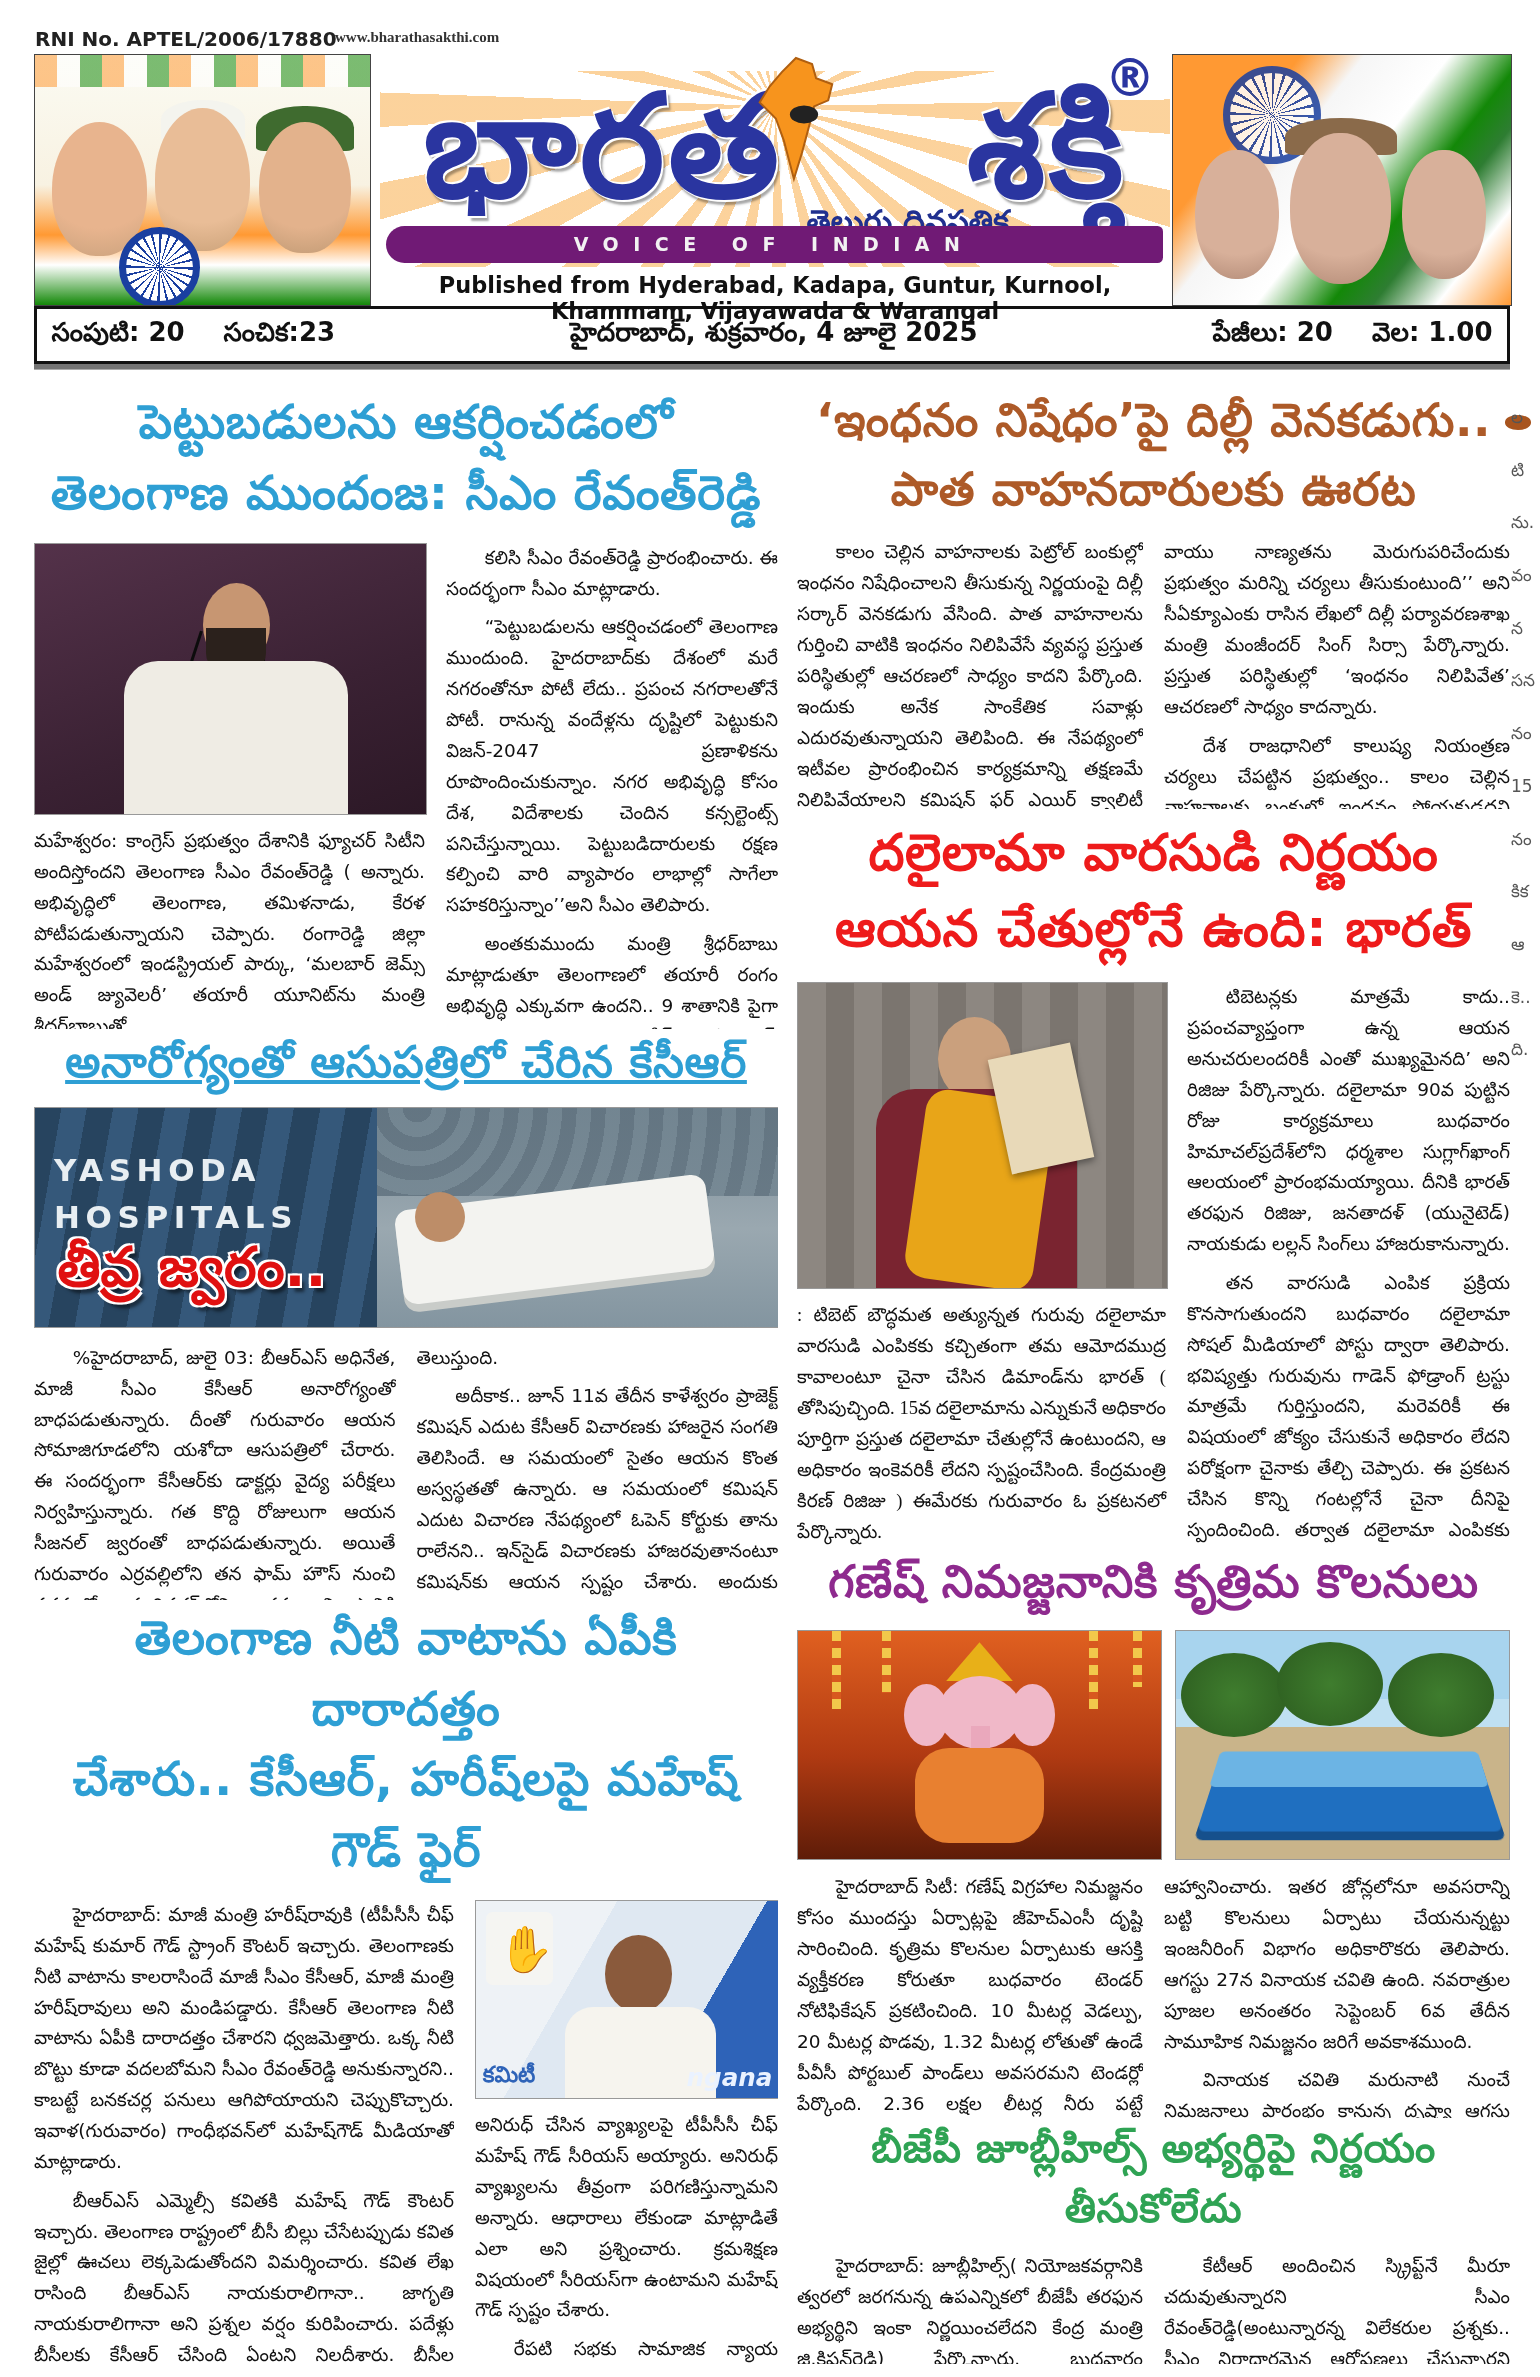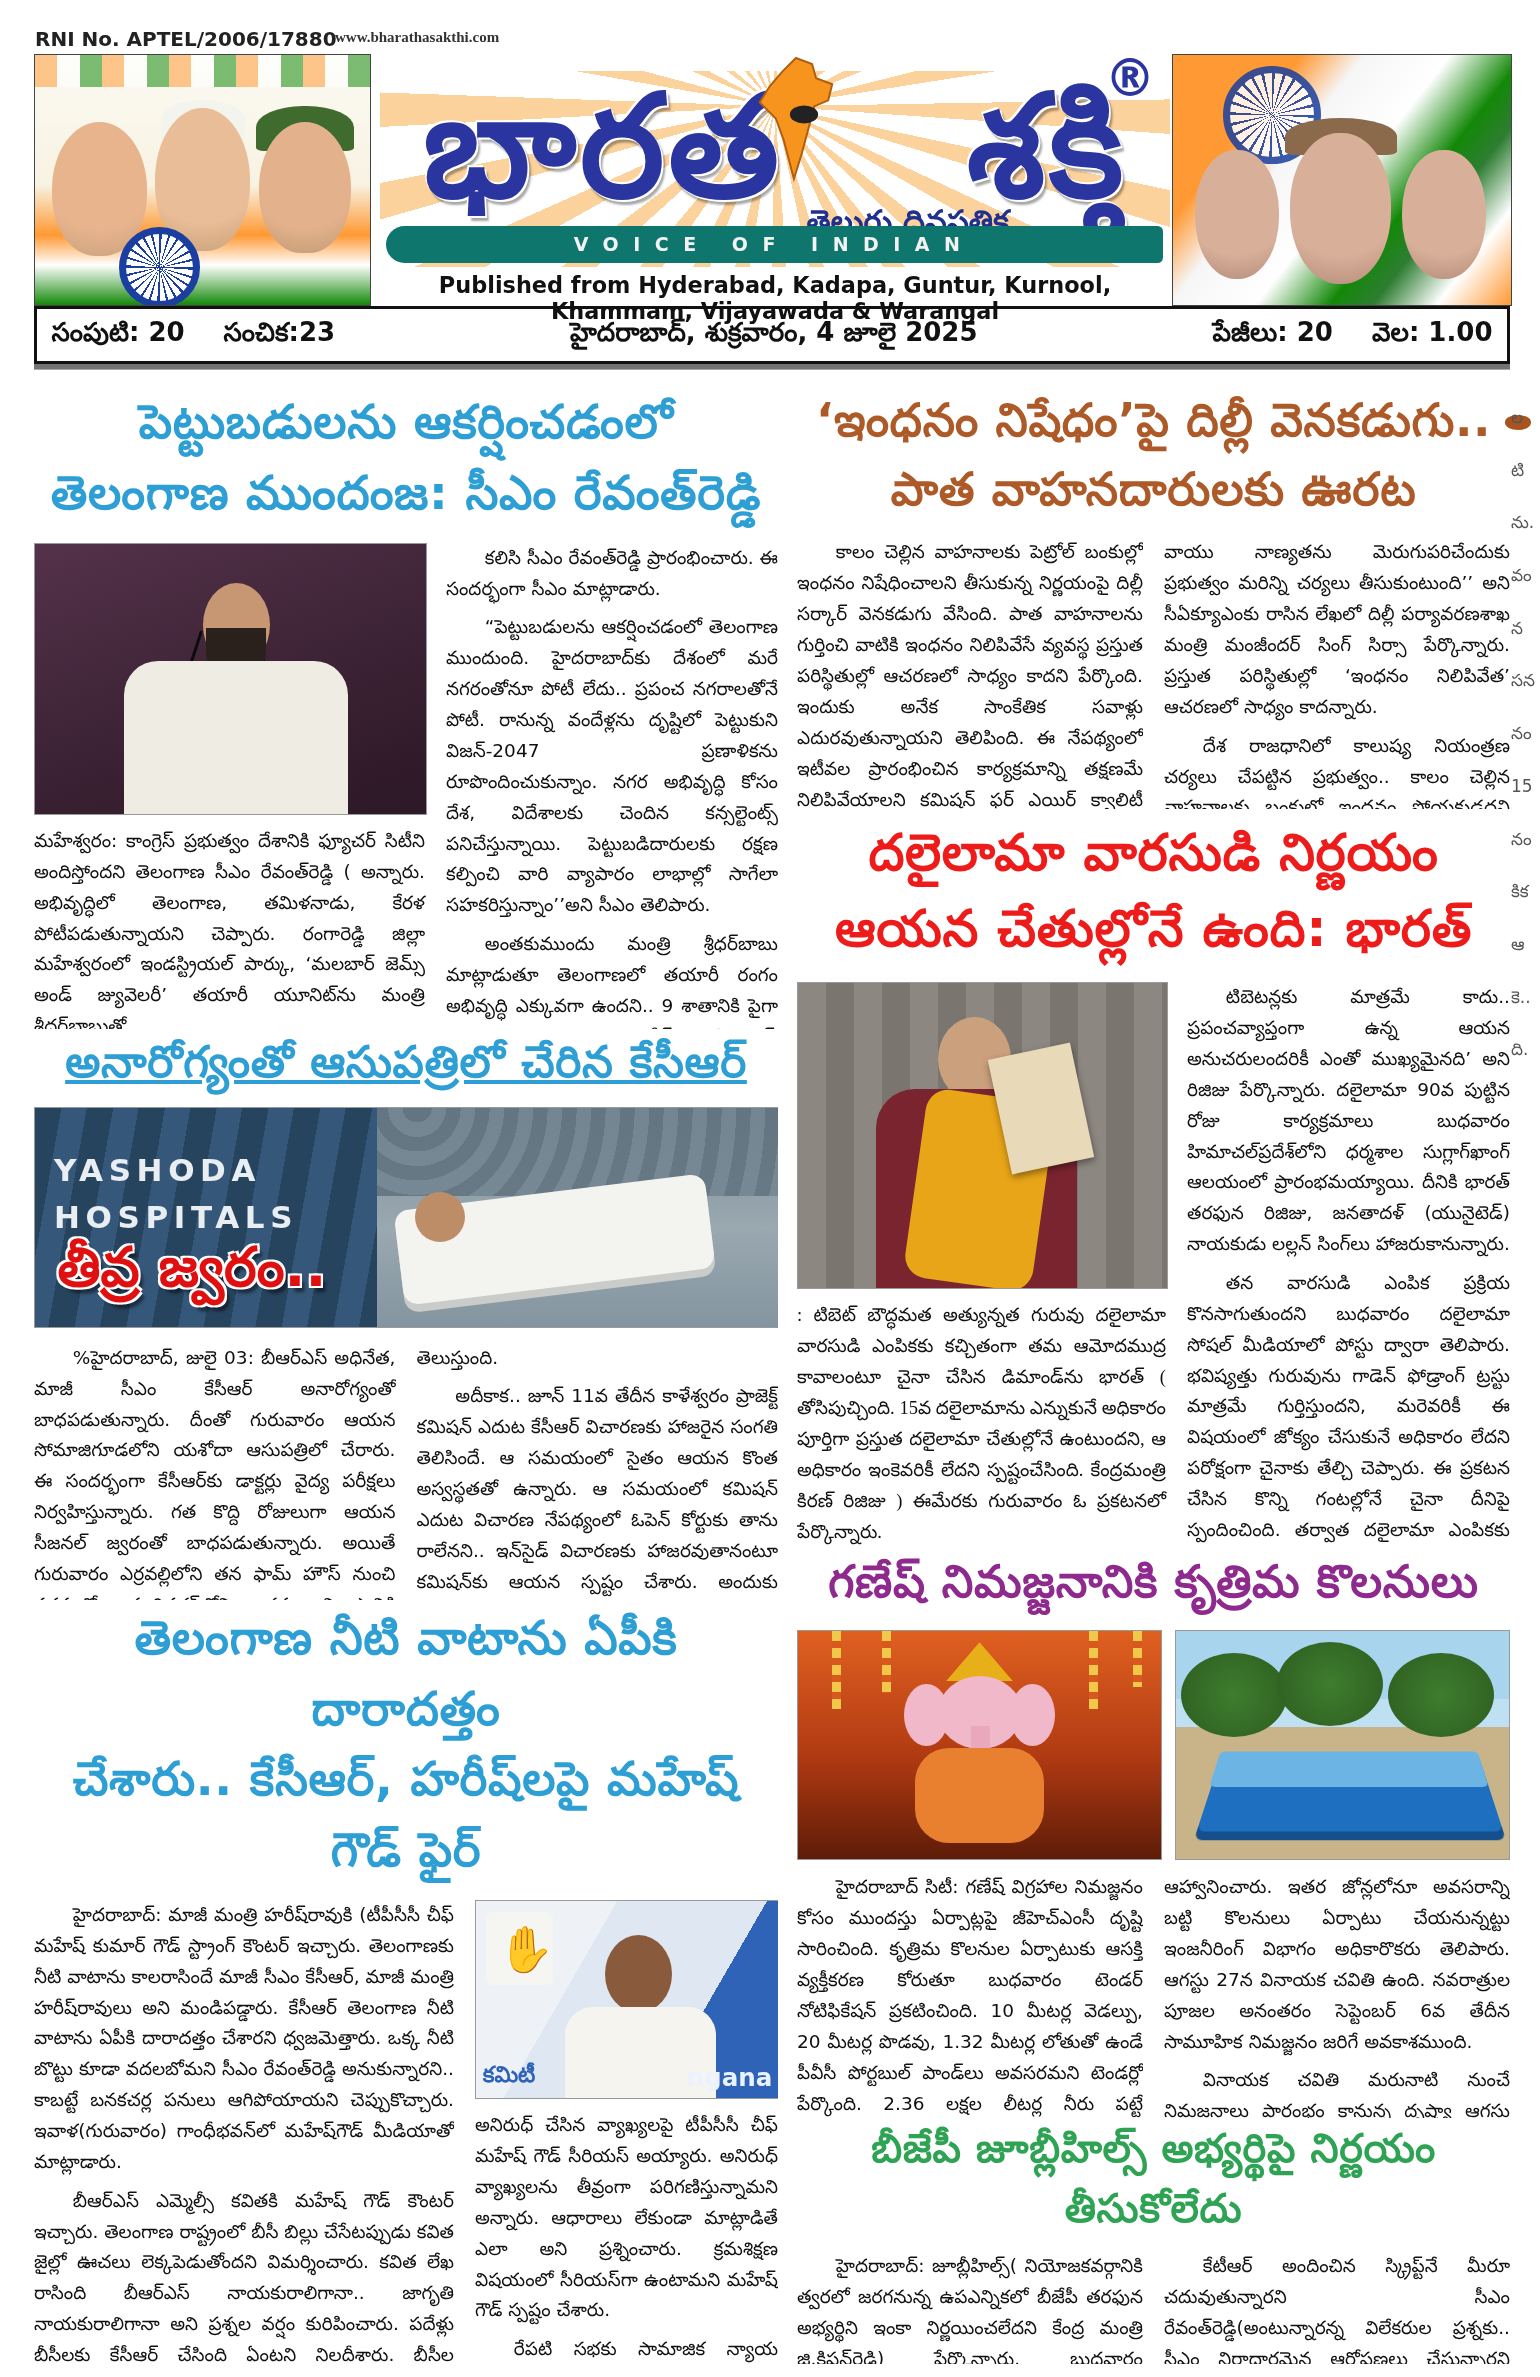--- a/index.html
+++ b/index.html
@@ -31,21 +31,21 @@
   .logoblock{position:absolute;left:380px;top:32px;width:790px;height:235px;overflow:hidden;}
   .rays{position:absolute;left:0;top:39px;width:100%;height:196px;
         background:repeating-conic-gradient(from 150deg at 50% 18%,#f9ae4b 0 5deg,#ffffff 5deg 13deg);
         opacity:.55;}
   .paper-title{position:absolute;left:0;top:31px;width:100%;text-align:center;
         font-size:143px;font-weight:800;color:#2A35A0;letter-spacing:3.4px;word-spacing:131px;
         text-shadow:1.7px 1.7px 0 #ffffff,-1.7px -1.7px 0 #ffffff,3.4px 4.5px 2.2px rgba(0,0,0,.35);}
   .india-map{position:absolute;left:47%;top:23.5px;width:106px;height:131px;}
   .regmark{position:absolute;right:14.5px;top:17px;font-size:51px;font-weight:800;color:#2A35A0;}
   .tagline{position:absolute;left:54%;top:171px;font-size:31px;font-weight:800;color:#20308f;}
-  .voicebar{position:absolute;left:5.6px;bottom:4.5px;width:777px;height:37px;background:#0f766e;
+  .voicebar{position:absolute;left:5.6px;bottom:4.5px;width:777px;height:37px;background:#701a75;
             border-radius:19px 5.6px 5.6px 19px;display:flex;align-items:center;justify-content:center;}
   .voicebar span{color:#f2f2f2;font-size:19px;font-weight:700;letter-spacing:14.5px;}
   .published{position:absolute;left:369px;top:272px;width:812px;text-align:center;
              font-size:22.4px;font-weight:800;color:#111;}
   .infobar{position:absolute;left:34px;top:306px;width:1476px;height:58px;border:3.4px solid #111;
            box-sizing:border-box;display:flex;align-items:center;justify-content:space-between;
            padding:0 14.5px;font-size:26px;font-weight:800;color:#111;box-shadow:0 5.6px 0 rgba(0,0,0,.55);}
   .infobar .grp{display:flex;gap:39px;}
   
   .content{position:absolute;left:34px;top:385px;width:1476px;height:1982px;display:flex;gap:19px;}
@@ -88,21 +88,21 @@
       text-shadow:2.2px 2.2px 0 #fff,-2.2px -2.2px 0 #fff,2.2px -2.2px 0 #fff,-2.2px 2.2px 0 #fff,4.5px 5.6px 3.4px rgba(0,0,0,.5);}
   .art-b .body-row{margin-top:14.5px;}
   
   .art-c{height:766px;}
   .art-c .hl{font-size:47px;margin:3.4px 0 14.5px;}
   .ph-goud{width:302px;height:197px;background:linear-gradient(120deg,#eef2f6 0 34%,#dfe8f2 34% 70%,#2e63b8 70%);}
   .goud-flag{position:absolute;left:10px;top:11.2px;width:67px;height:73px;background:#f5f5f2;border-radius:6.7px;}
   .goud-hand{position:absolute;left:22.4px;top:22.4px;font-size:45px;}
   .goud-head{position:absolute;left:129px;top:34px;width:67px;height:78px;border-radius:50%;background:#8a5a3c;}
   .goud-body{position:absolute;left:89px;top:106px;width:151px;height:95px;border-radius:28px 28px 0 0;background:#f6f4ee;}
-  .goud-tn{position:absolute;right:5.6px;bottom:5.6px;color:#eaf2ff;font-size:24.6px;font-weight:700;}
+  .goud-tn{position:absolute;right:5.6px;bottom:5.6px;color:#eaf2ff;font-size:24.6px;font-weight:700;font-style:italic;}
   .goud-kam{position:absolute;left:6.7px;bottom:4.5px;color:#2e63b8;font-size:22.4px;font-weight:700;}
   
   .art-d{height:424px;}
   .art-d .hl{font-size:46px;margin:1.1px 0 13.4px;}
   
   .art-e{height:739px;}
   .art-e .hl{font-size:51px;margin:5.6px 0 14.5px;}
   .ph-dalai{width:369px;height:305px;background:repeating-linear-gradient(90deg,#8d8781 0 28px,#7b756f 28px 56px);}
   .dl-head{position:absolute;left:140px;top:34px;width:73px;height:84px;border-radius:50%;background:#caa07d;}
   .dl-robe{position:absolute;left:78px;top:106px;width:201px;height:201px;border-radius:39px 39px 0 0;background:#7a2430;}

